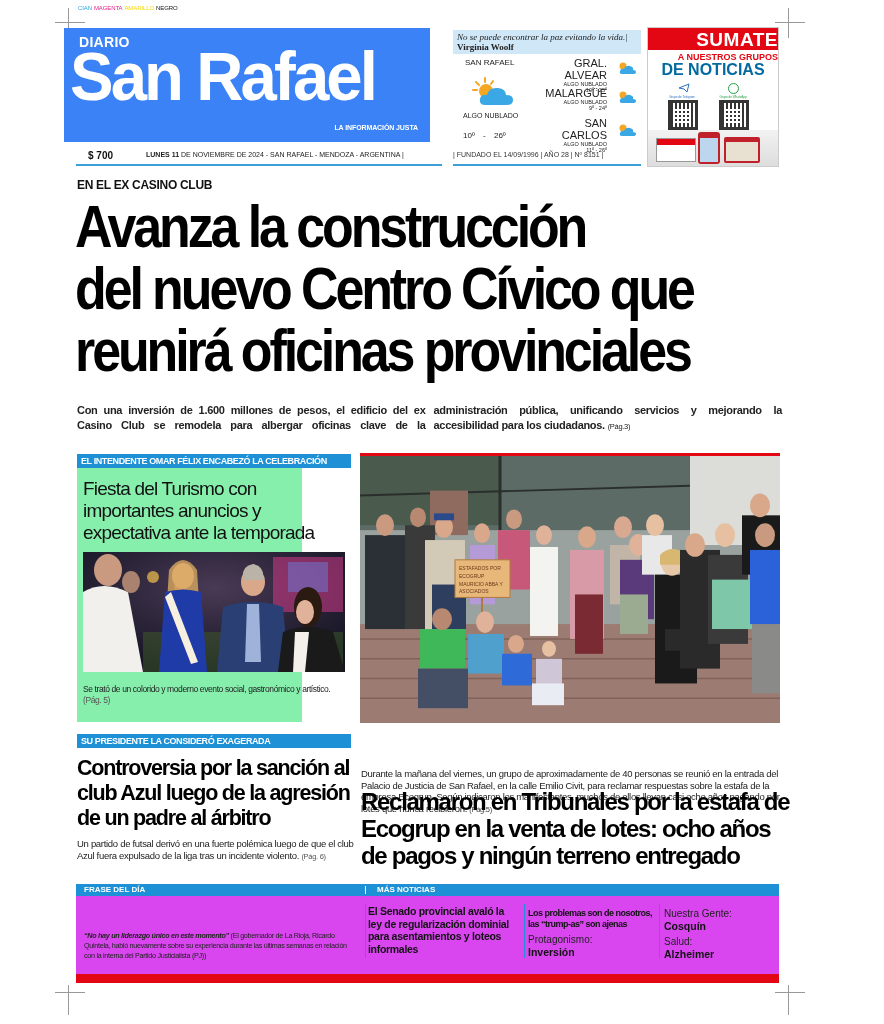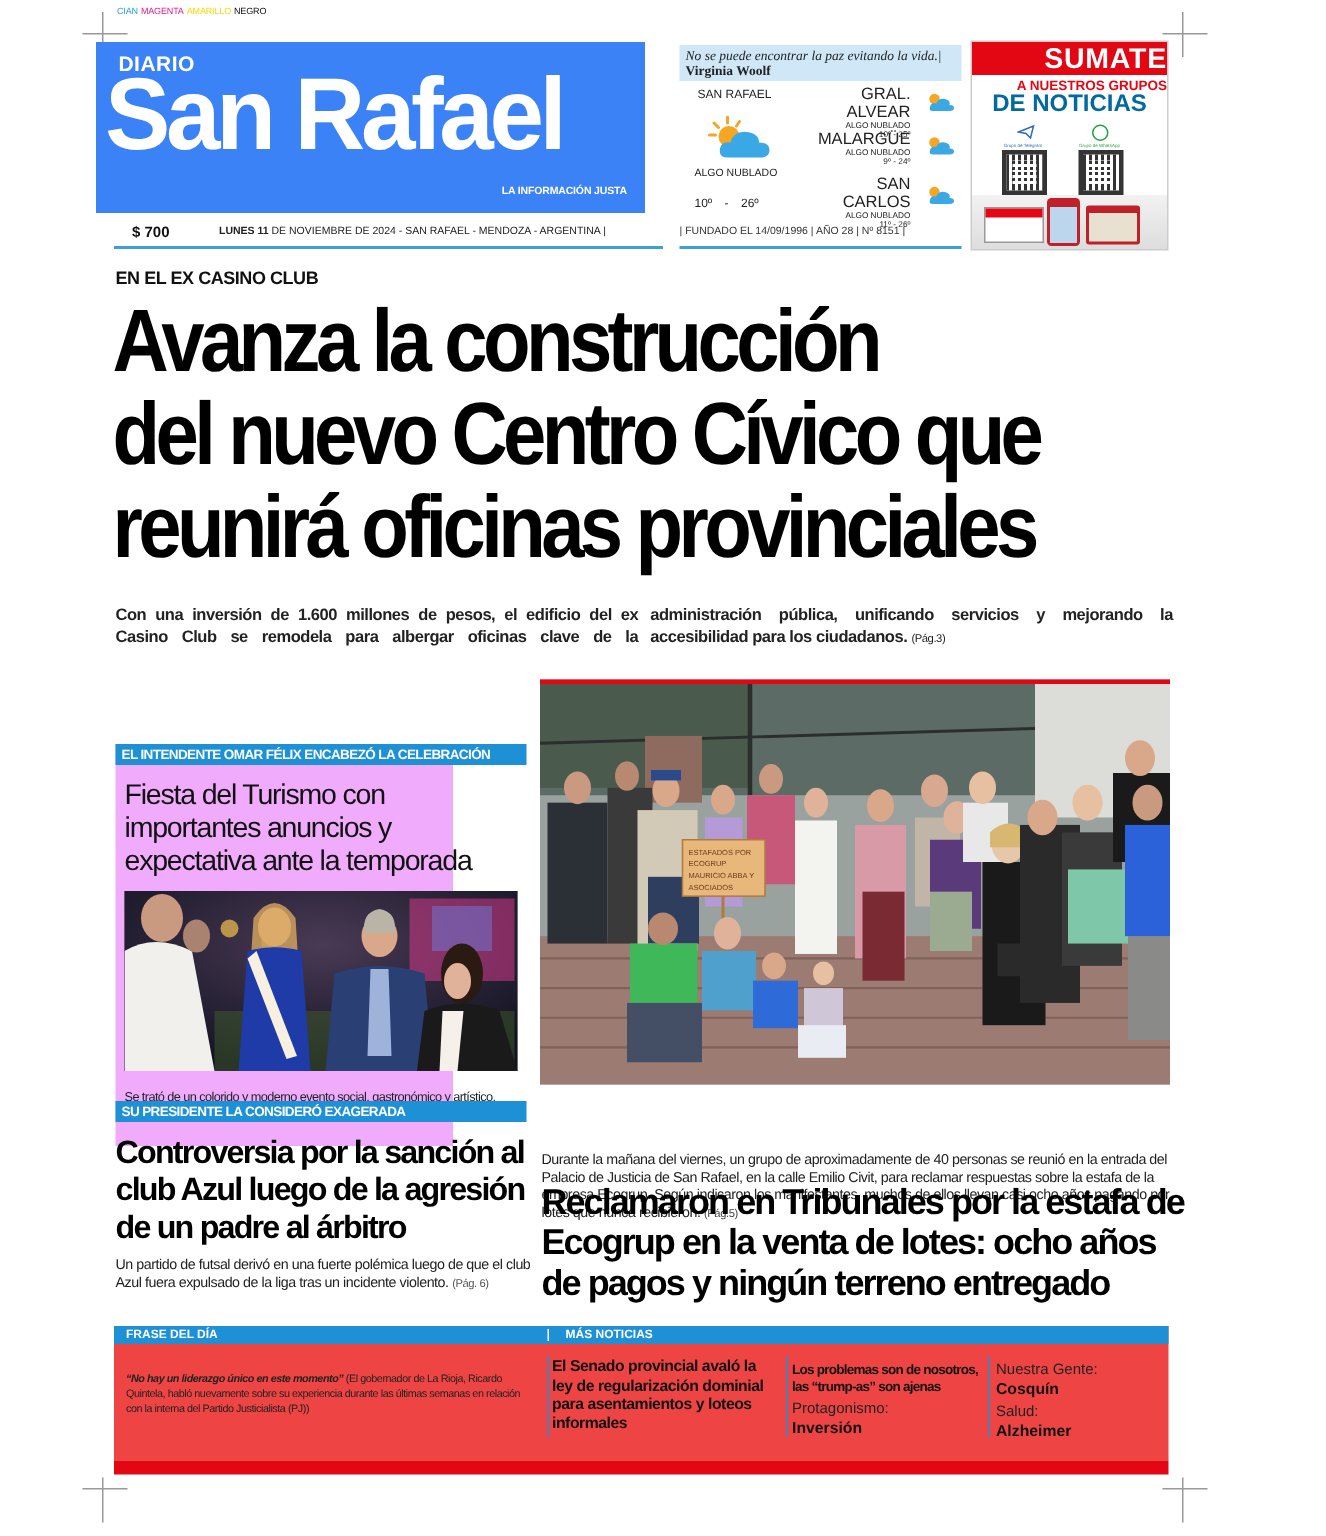--- a/index.html
+++ b/index.html
@@ -62,45 +62,45 @@
   .ad-dev3 { position: absolute; left: 76px; bottom: 3px; width: 36px; height: 26px; background: #c0202a; border-radius: 2px; }
   .ad-dev3::before { content: ""; position: absolute; left: 2px; top: 5px; width: 32px; height: 19px; background: #e8e0d0; }
 
   
   .kicker { position: absolute; left: 77px; top: 178px; font-size: 12px; font-weight: 700; letter-spacing: -0.3px; color: #111; }
   .headline { position: absolute; left: 75px; top: 196px; width: 720px; font-family: "Liberation Sans", sans-serif; font-weight: 700; font-size: 59px; line-height: 62px; letter-spacing: -3.5px; color: #000; transform: scaleX(0.88); transform-origin: left; white-space: nowrap; }
   .lede { position: absolute; left: 77px; top: 403px; width: 705px; font-size: 11px; line-height: 15px; font-weight: 700; color: #222; column-count: 2; column-gap: 8px; letter-spacing: -0.3px; text-align: justify; }
   .lede .pg { font-weight: 400; font-size: 7.5px; }
 
   
-  .turismo { position: absolute; left: 77px; top: 454px; width: 225px; height: 268px; background: #f0abfc; margin-top: 42px; }
+  .turismo { position: absolute; left: 77px; top: 454px; width: 225px; height: 268px; background: #86efac; }
   .tag { position: absolute; background: #1e90d6; color: #fff; font-weight: 700; font-size: 9px; letter-spacing: -0.4px; padding: 2px 4px; white-space: nowrap; }
   .tur-title { position: absolute; left: 6px; top: 24px; width: 266px; font-size: 19px; line-height: 22px; letter-spacing: -0.8px; color: #111; }
   .tur-photo { position: absolute; left: 6px; top: 98px; width: 262px; height: 120px; overflow: hidden; background: #1a1a2a; }
   .tur-caption { position: absolute; left: 6px; top: 230px; width: 264px; font-size: 8.5px; line-height: 11px; letter-spacing: -0.4px; color: #222; }
   .tur-caption .pg { color: #555; }
 
   
   .protest { position: absolute; left: 360px; top: 453px; width: 420px; height: 270px; overflow: hidden; border-top: 3px solid #e30613; background: #8a8a88; }
   .pr-caption { position: absolute; left: 361px; top: 732px; width: 420px; font-size: 9.5px; line-height: 11.5px; letter-spacing: -0.3px; color: #222; margin-top: 36px; }
   .pr-caption .pg { font-size: 7.5px; color: #444; }
   .pr-title { position: absolute; left: 361px; top: 788px; width: 430px; font-weight: 700; font-size: 24px; line-height: 27px; letter-spacing: -1.3px; color: #000; }
 
   
   .azul-tag { left: 77px; top: 734px; width: 274px; }
   .azul-title { position: absolute; left: 77px; top: 756px; width: 290px; font-weight: 700; font-size: 21.5px; line-height: 25px; letter-spacing: -1.2px; color: #000; }
   .azul-sub { position: absolute; left: 77px; top: 838px; width: 280px; font-size: 9.5px; line-height: 12px; letter-spacing: -0.3px; color: #222; }
   .azul-sub .pg { font-size: 7.5px; color: #555; }
 
   
-  .footer { position: absolute; left: 76px; top: 884px; width: 703px; height: 90px; background: #ef4444; }
+  .footer { position: absolute; left: 76px; top: 884px; width: 703px; height: 90px; background: #d946ef; }
   .footer-bar { position: absolute; left: 0; top: 0; width: 100%; height: 12px; background: #1e90d6; }
   .footer-red { position: absolute; left: 76px; top: 974px; width: 703px; height: 9px; background: #e30613; }
   .ftag { position: absolute; top: 1px; color: #fff; font-weight: 700; font-size: 8px; }
-  .frase { position: absolute; left: 8px; top: 30px; width: 275px; font-size: 7.2px; line-height: 10px; letter-spacing: -0.3px; color: #222; }
+  .frase { position: absolute; left: 8px; top: 47px; width: 275px; font-size: 7.2px; line-height: 10px; letter-spacing: -0.3px; color: #222; }
   .frase b { font-style: italic; font-weight: 700; }
   .vsep { position: absolute; width: 1px; background: #1e90d6; }
   .mn1 { position: absolute; left: 292px; top: 21px; width: 150px; font-weight: 700; font-size: 10.5px; line-height: 12.5px; letter-spacing: -0.3px; color: #111; }
   .mn2 { position: absolute; left: 452px; top: 24px; width: 130px; color: #111; }
   .mn2 .h { font-weight: 700; font-size: 9px; line-height: 11px; letter-spacing: -0.5px; }
   .mn-lbl { font-size: 10px; line-height: 12px; color: #222; margin-top: 4px; }
   .mn-val { font-size: 10.5px; line-height: 12px; font-weight: 700; color: #111; }
   .mn3 { position: absolute; left: 588px; top: 24px; width: 110px; }
   .mn3 .mn-lbl:first-child { margin-top: 0; }
 </style>

